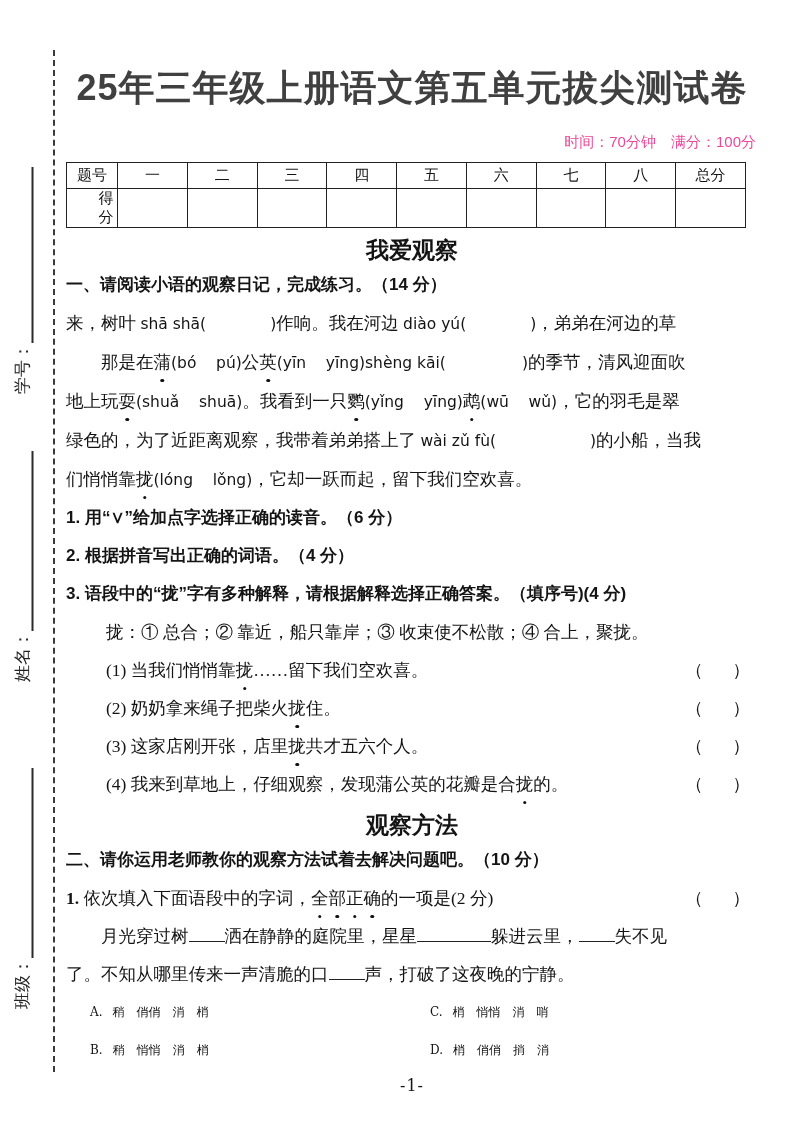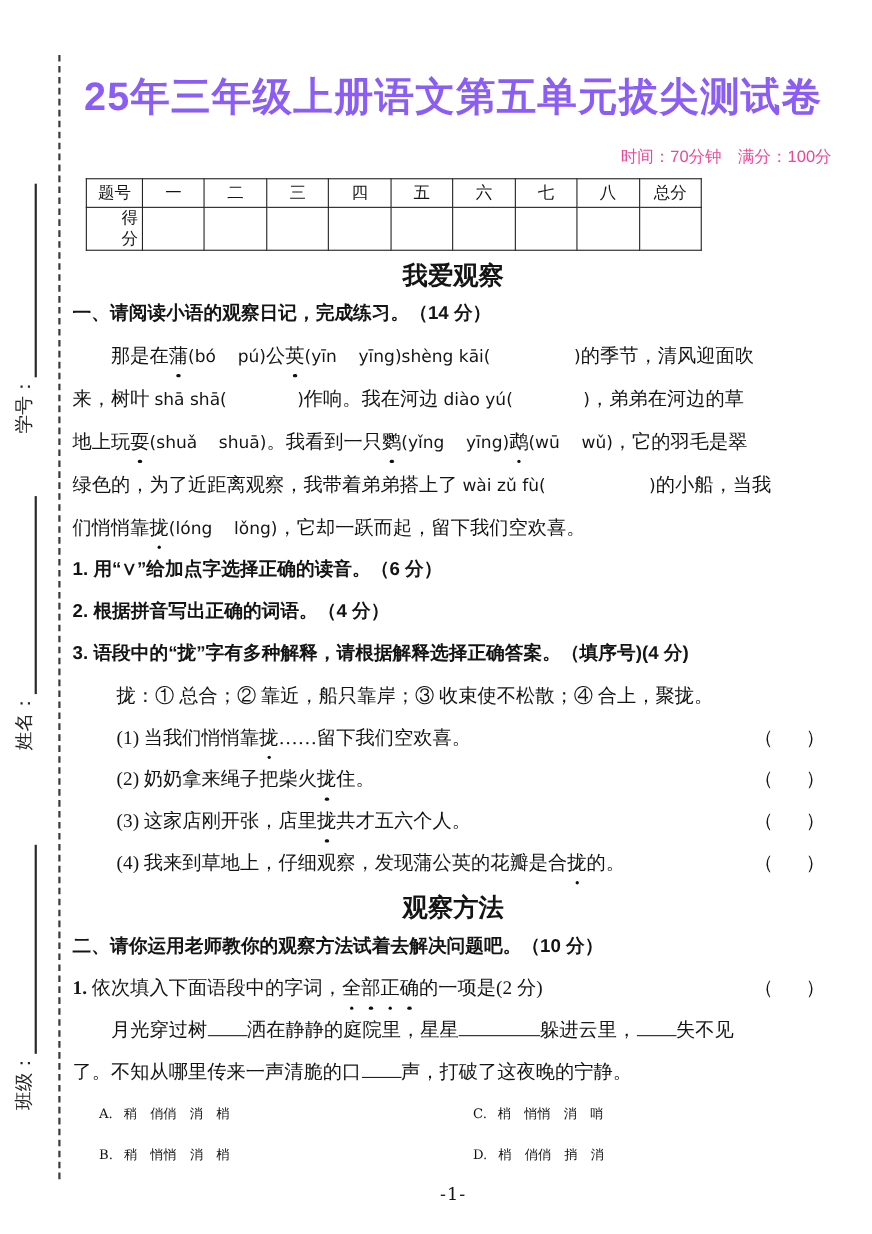--- a/index.html
+++ b/index.html
@@ -13,24 +13,24 @@
   .dash-line{position:absolute;left:53px;top:50px;height:1022px;width:0;
     border-left:2px dashed #3a3a3a;}
   .side-field{position:absolute;left:22px;display:flex;align-items:flex-end;
     transform:translate(-50%,-50%) rotate(-90deg);
     font-size:17px;white-space:nowrap;color:#222;}
   .side-field .side-line{border-bottom:2px solid #2a2a2a;height:5px;}
   
   main{position:absolute;left:66px;top:0;width:692px;}
   .title{margin:64px 0 0 0;text-align:center;
     font-family:"Liberation Sans",sans-serif;font-weight:700;
-    font-size:36px;letter-spacing:1px;color:#8b5cf6;}
+    font-size:36px;letter-spacing:1px;color:#404040;}
   .meta{margin:20px 2px 10px 0;text-align:right;
     font-family:"Liberation Sans",sans-serif;font-size:15px;color:#ec4899;}
-  table.score{border-collapse:collapse;margin-left:12px;width:560px;table-layout:fixed;}
+  table.score{border-collapse:collapse;width:680px;table-layout:fixed;}
   table.score td{border:1.5px solid #222;text-align:center;font-size:15px;padding:0;}
   table.score tr.hdr td{height:25px;}
   table.score tr.val td{height:21px;padding-left:28px;}
   table.score td.first{width:50px;}
   .banner{text-align:center;font-family:"Liberation Sans",sans-serif;
     font-weight:700;font-size:23px;line-height:32px;margin-top:6px;}
   .stem{font-family:"Liberation Sans",sans-serif;font-weight:700;
     font-size:17px;line-height:38px;white-space:pre-wrap;}
   .rich{font-size:17.5px;line-height:38px;white-space:pre-wrap;}
   .seg-py{font-family:"DejaVu Sans",sans-serif;font-size:15.5px;}
@@ -100,22 +100,22 @@
             <td></td>
             <td></td>
           </tr>
       </tbody>
     </table>
 
     <div class="banner">我爱观察</div>
     <div class="stem">一、请阅读小语的观察日记，完成练习。（14 分）</div>
 
     <div>
+      <div class="rich"><span>来，树叶 </span><span class="seg-py">shā shā(</span><span class="seg-gap" style="width: 64px;"></span><span class="seg-py">)</span><span>作响。我在河边 </span><span class="seg-py">diào yú(</span><span class="seg-gap" style="width: 64px;"></span><span class="seg-py">)</span><span>，弟弟在河边的草</span></div>
       <div class="rich"><span>　　那是在</span><span class="ch-dot">蒲</span><span class="seg-py">(bó    pú)</span><span>公</span><span class="ch-dot">英</span><span class="seg-py">(yīn    yīng)</span><span class="seg-py">shèng kāi(</span><span class="seg-gap" style="width: 76px;"></span><span class="seg-py">)</span><span>的季节，清风迎面吹</span></div>
-      <div class="rich"><span>来，树叶 </span><span class="seg-py">shā shā(</span><span class="seg-gap" style="width: 64px;"></span><span class="seg-py">)</span><span>作响。我在河边 </span><span class="seg-py">diào yú(</span><span class="seg-gap" style="width: 64px;"></span><span class="seg-py">)</span><span>，弟弟在河边的草</span></div>
       <div class="rich"><span>地上玩</span><span class="ch-dot">耍</span><span class="seg-py">(shuǎ    shuā)</span><span>。我看到一只</span><span class="ch-dot">鹦</span><span class="seg-py">(yǐng    yīng)</span><span class="ch-dot">鹉</span><span class="seg-py">(wū    wǔ)</span><span>，它的羽毛是翠</span></div>
       <div class="rich"><span>绿色的，为了近距离观察，我带着弟弟搭上了 </span><span class="seg-py">wài zǔ fù(</span><span class="seg-gap" style="width: 94px;"></span><span class="seg-py">)</span><span>的小船，当我</span></div>
       <div class="rich"><span>们悄悄靠</span><span class="ch-dot">拢</span><span class="seg-py">(lóng    lǒng)</span><span>，它却一跃而起，留下我们空欢喜。</span></div>
     </div>
 
     <div class="stem">1. 用“∨”给加点字选择正确的读音。（6 分）</div>
     <div class="stem">2. 根据拼音写出正确的词语。（4 分）</div>
     <div class="stem">3. 语段中的“拢”字有多种解释，请根据解释选择正确答案。（填序号)(4 分)</div>
     <div class="rich indent1">拢：① 总合；② 靠近，船只靠岸；③ 收束使不松散；④ 合上，聚拢。</div>
 

